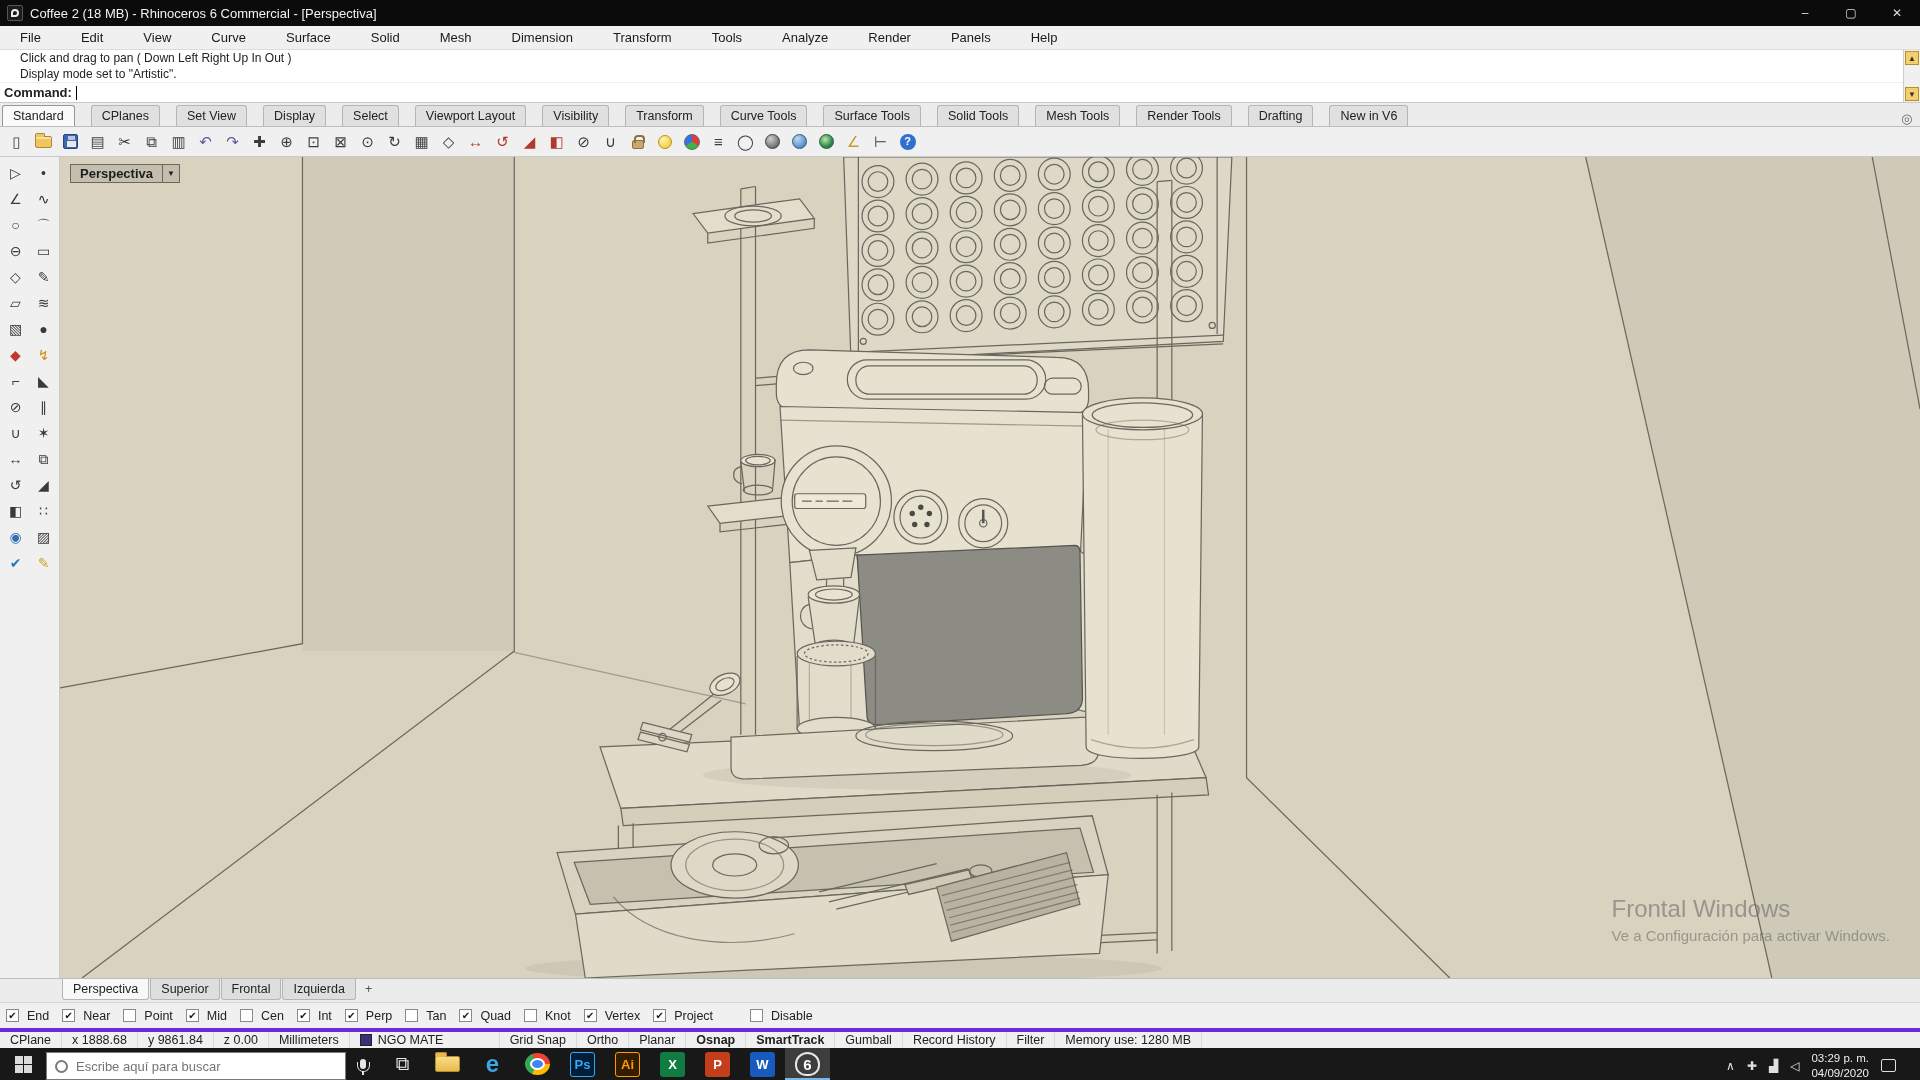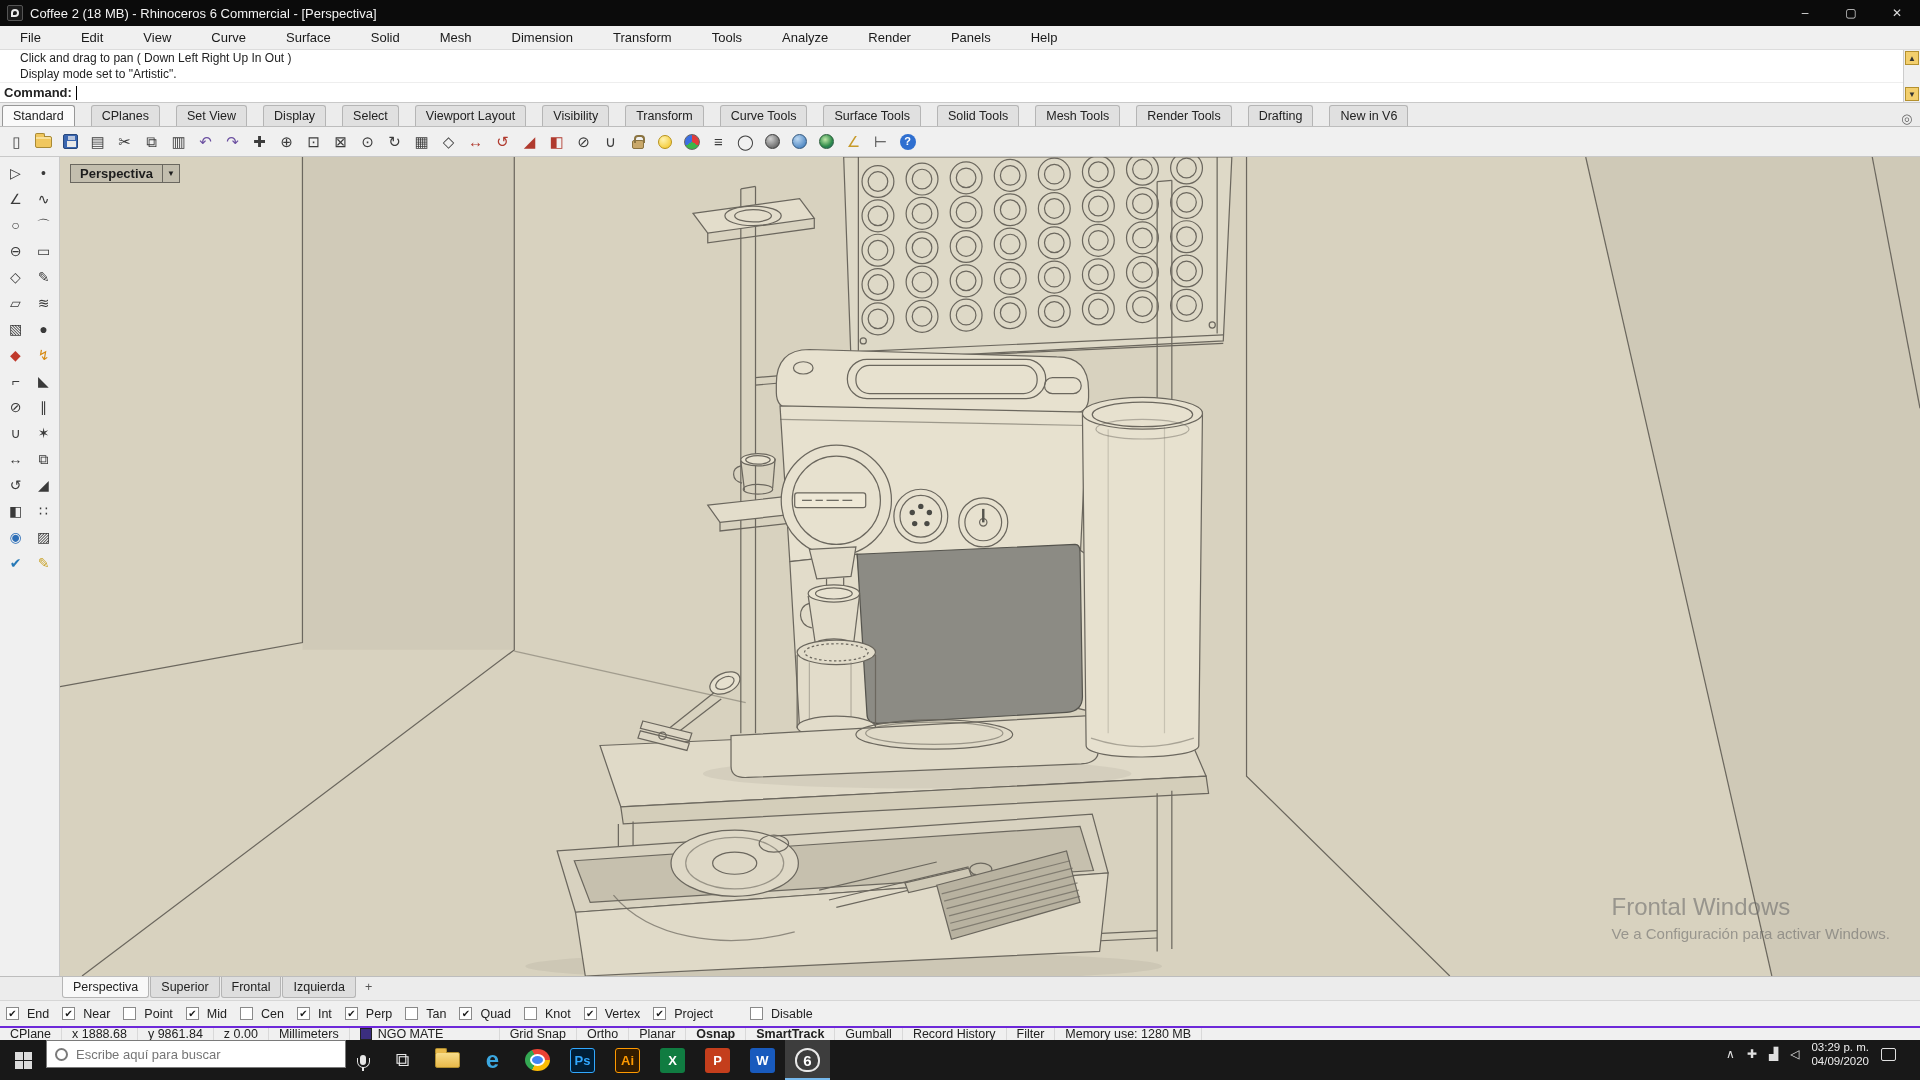--- a/index.html
+++ b/index.html
@@ -74,29 +74,29 @@
   .vptab-add{padding:3px 8px;color:#555}
 
   
   .osnaprow{height:26px;background:#f0f0f0;border-top:1px solid #d6d6d6;display:flex;align-items:center;gap:13px;padding-left:6px;font-size:12.5px;flex:0 0 auto}
   .osnap-item{display:flex;align-items:center;gap:8px}
   .osnap-item.gap{margin-left:24px}
   .cb{width:13px;height:13px;border:1px solid #8a8a8a;background:#fff;display:flex;align-items:center;justify-content:center;color:#1a1a1a}
   .cb.checked::after{content:"✔";font-size:10px;line-height:1}
 
   
-  .statusbar{height:14px;background:#f0f0f0;border-top:2px solid #6d28d9;display:flex;align-items:stretch;font-size:12.5px;flex:0 0 auto}
+  .statusbar{height:20px;background:#f0f0f0;border-top:4px solid #6d28d9;display:flex;align-items:stretch;font-size:12.5px;flex:0 0 auto}
   .scell{display:flex;align-items:center;padding:0 10px;border-right:1px solid #d9d9d9;white-space:nowrap}
   .scell.bold{font-weight:bold}
   .swatch{width:12px;height:12px;border:1px solid #222;margin-right:6px}
   .scell.layercell{min-width:150px}
   .sfill{flex:1}
 
   
-  .taskbar{height:40px;background:#181818;display:flex;align-items:flex-start;color:#fff;flex:0 0 auto}
+  .taskbar{height:32px;background:#181818;display:flex;align-items:flex-end;color:#fff;flex:0 0 auto}
   .tb-start{width:46px;height:100%;display:flex;align-items:center;justify-content:center}
   .winlogo{display:grid;grid-template-columns:8px 8px;grid-template-rows:8px 8px;gap:1px}
   .winlogo span{background:#dcdcdc}
   .searchbox{width:300px;height:28px;background:#fff;border:1px solid #7a7a7a;display:flex;align-items:center;gap:8px;padding:0 8px;color:#555}
   .searchbox input{border:none;outline:none;flex:1;font-size:13px;color:#444;font-family:"Liberation Sans",sans-serif;background:transparent}
   .ring{width:13px;height:13px;border:2px solid #7a7a7a;border-radius:50%;flex:0 0 auto}
   .tb-micwrap{width:34px;height:100%;display:flex;align-items:center;justify-content:center}
   .mic{width:6px;height:10px;background:#e6e6e6;border-radius:3px;position:relative}
   .mic::after{content:"";position:absolute;left:-3.5px;top:3px;width:11px;height:9px;border:1.5px solid #e6e6e6;border-top:none;border-radius:0 0 7px 7px}
   .mic::before{content:"";position:absolute;left:2px;bottom:-6px;width:2px;height:4px;background:#e6e6e6}

